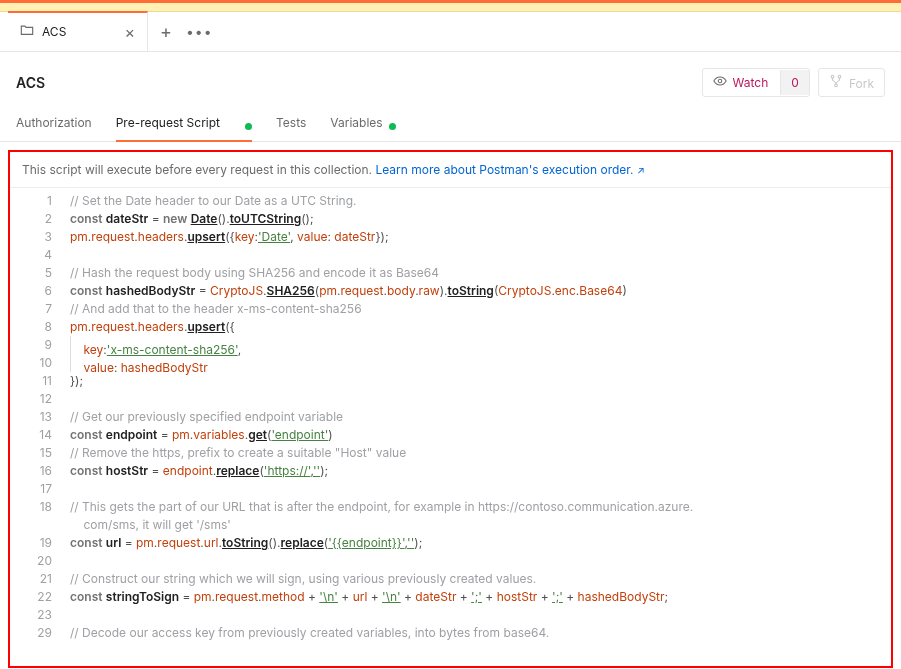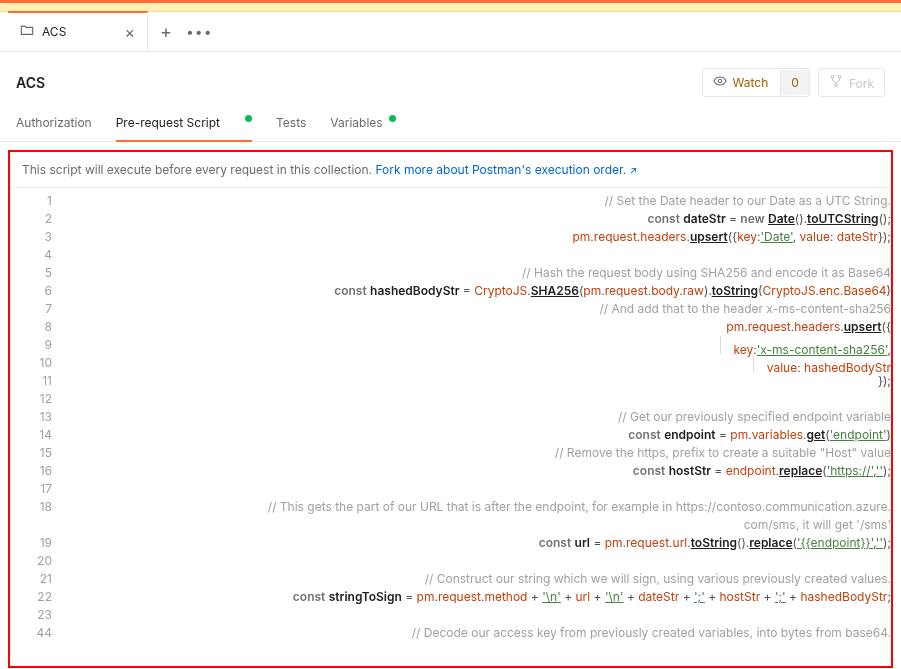--- a/index.html
+++ b/index.html
@@ -50,21 +50,21 @@
 .page-title { font-size: 14px; font-weight: 600; color: #212121; }
 .header-right { margin-left: auto; display: flex; gap: 8px; align-items: center; }
 .btn {
   display: flex;
   align-items: center;
   gap: 6px;
   border: 1px solid #e6e6e6;
   background: #fff;
   padding: 5px 10px;
   font-size: 12px;
-  color: #a16207;
+  color: #be185d;
   border-radius: 3px;
   cursor: pointer;
 }
 .btn .count {
   background: #f2f2f2;
   border-left: 1px solid #e6e6e6;
   margin: -5px -10px -5px 6px;
   padding: 5px 10px;
 }
 .btn.disabled { color: #c8c8c8; align-items: flex-end; }
@@ -75,21 +75,21 @@
   gap: 24px;
   padding: 0 16px;
   border-bottom: 1px solid #e6e6e6;
 }
 .subtab {
   padding: 8px 0 10px 0;
   font-size: 12px;
   color: #6b6b6b;
   cursor: pointer;
   display: flex;
-  align-items: flex-start;
+  align-items: flex-end;
   gap: 6px;
   border-bottom: 2px solid transparent;
   margin-bottom: -1px;
 }
 .subtab.active { color: #212121; border-bottom-color: #ff6c37; gap: 25px; }
 .dot { width: 7px; height: 7px; border-radius: 50%; background: #0cbb52; display: inline-block; }
 
 .content-wrap {
   margin: 8px;
   border: 2px solid #ff0000;
@@ -123,21 +123,21 @@
   background: #fff;
 }
 .gutter div { height: 18px; }
 .code {
   flex: 1;
   padding: 4px 0 4px 4px;
   white-space: pre;
   color: #212121;
   overflow-x: auto;
 }
-.code .line { height: 18px; text-align: right; }
+.code .line { height: 18px; }
 .tok-comment { color: #9ea0a4; }
 .tok-keyword { color: #737373; font-weight: 600; }
 .tok-string  { color: #468241; text-decoration: underline; }
 .tok-var     { color: #212121; font-weight: 600; }
 .tok-method  { color: #212121; font-weight: 600; text-decoration: underline; }
 .tok-prop    { color: #c2410c; }
 .tok-punct   { color: #505050; }
 .indent-guide {
   display: inline-block;
   border-left: 1px solid #dcdcdc;
@@ -205,21 +205,21 @@
       <span>Tests</span>
     </div>
   <div class="subtab">
       <span>Variables</span>
       <span class="dot"></span>
     </div>
 </div>
 
 <div class="content-wrap">
   <div class="info-bar">
-    <span>This script will execute before every request in this collection. </span><a href="#"><span>Fork more about Postman's execution order.</span> <span class="ext-arrow">↗</span></a>
+    <span>This script will execute before every request in this collection. </span><a href="#"><span>Learn more about Postman's execution order.</span> <span class="ext-arrow">↗</span></a>
   </div>
   <div class="editor">
     <div class="gutter" id="gutter">
         <div>1</div>
         <div>2</div>
         <div>3</div>
         <div>4</div>
         <div>5</div>
         <div>6</div>
         <div>7</div>
@@ -233,17 +233,17 @@
         <div>15</div>
         <div>16</div>
         <div>17</div>
         <div>18</div>
         <div></div>
         <div>19</div>
         <div>20</div>
         <div>21</div>
         <div>22</div>
         <div>23</div>
-        <div>44</div>
+        <div>29</div>
       </div>
     <div class="code" id="code"><div class="line"><span class="tok-comment">// Set the Date header to our Date as a UTC String.</span></div><div class="line"><span class="tok-keyword">const</span><span> </span><span class="tok-var">dateStr</span><span> </span><span class="tok-punct">=</span><span> </span><span class="tok-keyword">new</span><span> </span><span class="tok-method">Date</span><span class="tok-punct">().</span><span class="tok-method">toUTCString</span><span class="tok-punct">();</span></div><div class="line"><span class="tok-prop">pm</span><span class="tok-punct">.</span><span class="tok-prop">request</span><span class="tok-punct">.</span><span class="tok-prop">headers</span><span class="tok-punct">.</span><span class="tok-method">upsert</span><span class="tok-punct">({</span><span class="tok-prop">key</span><span class="tok-punct">:</span><span class="tok-string">'Date'</span><span class="tok-punct">, </span><span class="tok-prop">value</span><span class="tok-punct">: </span><span class="tok-prop">dateStr</span><span class="tok-punct">});</span></div><div class="line">&nbsp;</div><div class="line"><span class="tok-comment">// Hash the request body using SHA256 and encode it as Base64</span></div><div class="line"><span class="tok-keyword">const</span><span> </span><span class="tok-var">hashedBodyStr</span><span> </span><span class="tok-punct">=</span><span> </span><span class="tok-prop">CryptoJS</span><span class="tok-punct">.</span><span class="tok-method">SHA256</span><span class="tok-punct">(</span><span class="tok-prop">pm</span><span class="tok-punct">.</span><span class="tok-prop">request</span><span class="tok-punct">.</span><span class="tok-prop">body</span><span class="tok-punct">.</span><span class="tok-prop">raw</span><span class="tok-punct">).</span><span class="tok-method">toString</span><span class="tok-punct">(</span><span class="tok-prop">CryptoJS</span><span class="tok-punct">.</span><span class="tok-prop">enc</span><span class="tok-punct">.</span><span class="tok-prop">Base64</span><span class="tok-punct">)</span></div><div class="line"><span class="tok-comment">// And add that to the header x-ms-content-sha256</span></div><div class="line"><span class="tok-prop">pm</span><span class="tok-punct">.</span><span class="tok-prop">request</span><span class="tok-punct">.</span><span class="tok-prop">headers</span><span class="tok-punct">.</span><span class="tok-method">upsert</span><span class="tok-punct">({</span></div><div class="line"><span class="indent-guide"></span>    <span class="tok-prop">key</span><span class="tok-punct">:</span><span class="tok-string">'x-ms-content-sha256'</span><span class="tok-punct">,</span></div><div class="line"><span class="indent-guide"></span>    <span class="tok-prop">value</span><span class="tok-punct">: </span><span class="tok-prop">hashedBodyStr</span></div><div class="line"><span class="tok-punct">});</span></div><div class="line">&nbsp;</div><div class="line"><span class="tok-comment">// Get our previously specified endpoint variable</span></div><div class="line"><span class="tok-keyword">const</span><span> </span><span class="tok-var">endpoint</span><span> </span><span class="tok-punct">=</span><span> </span><span class="tok-prop">pm</span><span class="tok-punct">.</span><span class="tok-prop">variables</span><span class="tok-punct">.</span><span class="tok-method">get</span><span class="tok-punct">(</span><span class="tok-string">'endpoint'</span><span class="tok-punct">)</span></div><div class="line"><span class="tok-comment">// Remove the https, prefix to create a suitable "Host" value</span></div><div class="line"><span class="tok-keyword">const</span><span> </span><span class="tok-var">hostStr</span><span> </span><span class="tok-punct">=</span><span> </span><span class="tok-prop">endpoint</span><span class="tok-punct">.</span><span class="tok-method">replace</span><span class="tok-punct">(</span><span class="tok-string">'https://'</span><span class="tok-punct">,</span><span class="tok-string">''</span><span class="tok-punct">);</span></div><div class="line">&nbsp;</div><div class="line"><span class="tok-comment">// This gets the part of our URL that is after the endpoint, for example in https://contoso.communication.azure.</span></div><div class="line"><span class="tok-comment">    com/sms, it will get '/sms'</span></div><div class="line"><span class="tok-keyword">const</span><span> </span><span class="tok-var">url</span><span> </span><span class="tok-punct">=</span><span> </span><span class="tok-prop">pm</span><span class="tok-punct">.</span><span class="tok-prop">request</span><span class="tok-punct">.</span><span class="tok-prop">url</span><span class="tok-punct">.</span><span class="tok-method">toString</span><span class="tok-punct">().</span><span class="tok-method">replace</span><span class="tok-punct">(</span><span class="tok-string">'{{endpoint}}'</span><span class="tok-punct">,</span><span class="tok-string">''</span><span class="tok-punct">);</span></div><div class="line">&nbsp;</div><div class="line"><span class="tok-comment">// Construct our string which we will sign, using various previously created values.</span></div><div class="line"><span class="tok-keyword">const</span><span> </span><span class="tok-var">stringToSign</span><span> </span><span class="tok-punct">=</span><span> </span><span class="tok-prop">pm</span><span class="tok-punct">.</span><span class="tok-prop">request</span><span class="tok-punct">.</span><span class="tok-prop">method</span><span> </span><span class="tok-punct">+</span><span> </span><span class="tok-string">'\n'</span><span> </span><span class="tok-punct">+</span><span> </span><span class="tok-prop">url</span><span> </span><span class="tok-punct">+</span><span> </span><span class="tok-string">'\n'</span><span> </span><span class="tok-punct">+</span><span> </span><span class="tok-prop">dateStr</span><span> </span><span class="tok-punct">+</span><span> </span><span class="tok-string">';'</span><span> </span><span class="tok-punct">+</span><span> </span><span class="tok-prop">hostStr</span><span> </span><span class="tok-punct">+</span><span> </span><span class="tok-string">';'</span><span> </span><span class="tok-punct">+</span><span> </span><span class="tok-prop">hashedBodyStr</span><span class="tok-punct">;</span></div><div class="line">&nbsp;</div><div class="line"><span class="tok-comment">// Decode our access key from previously created variables, into bytes from base64.</span></div></div>
   </div>
 </div>
 
 </body></html>

